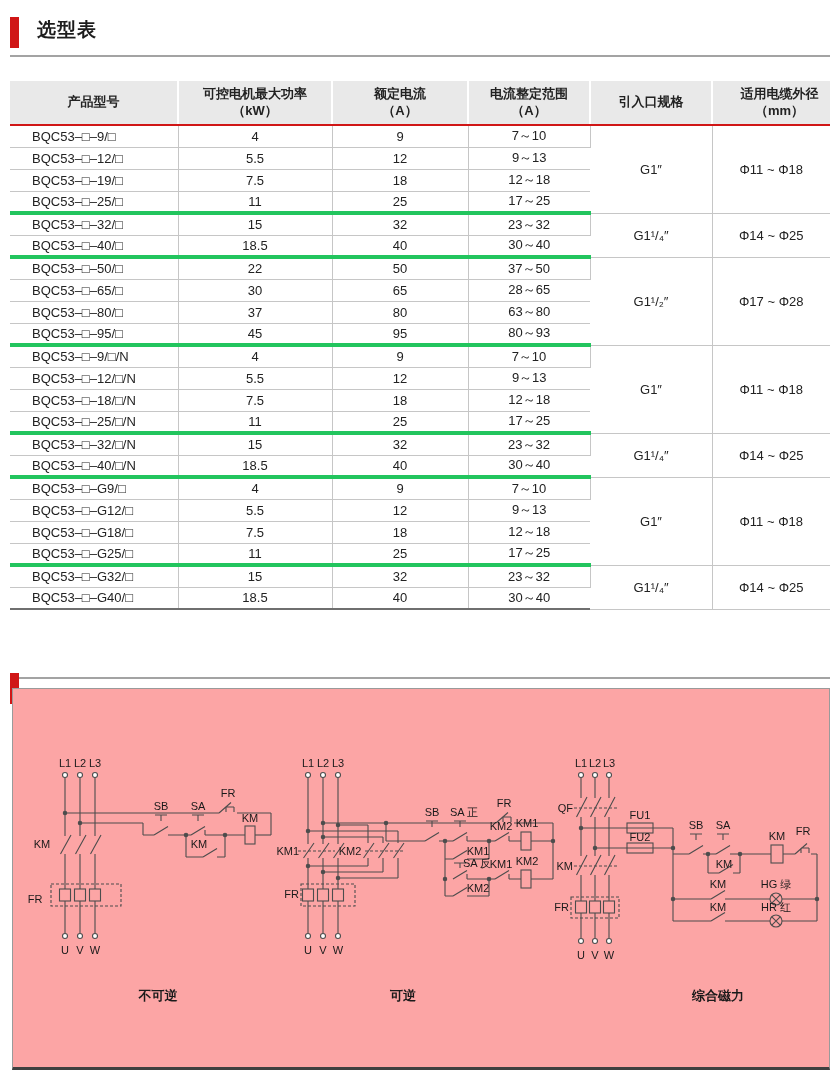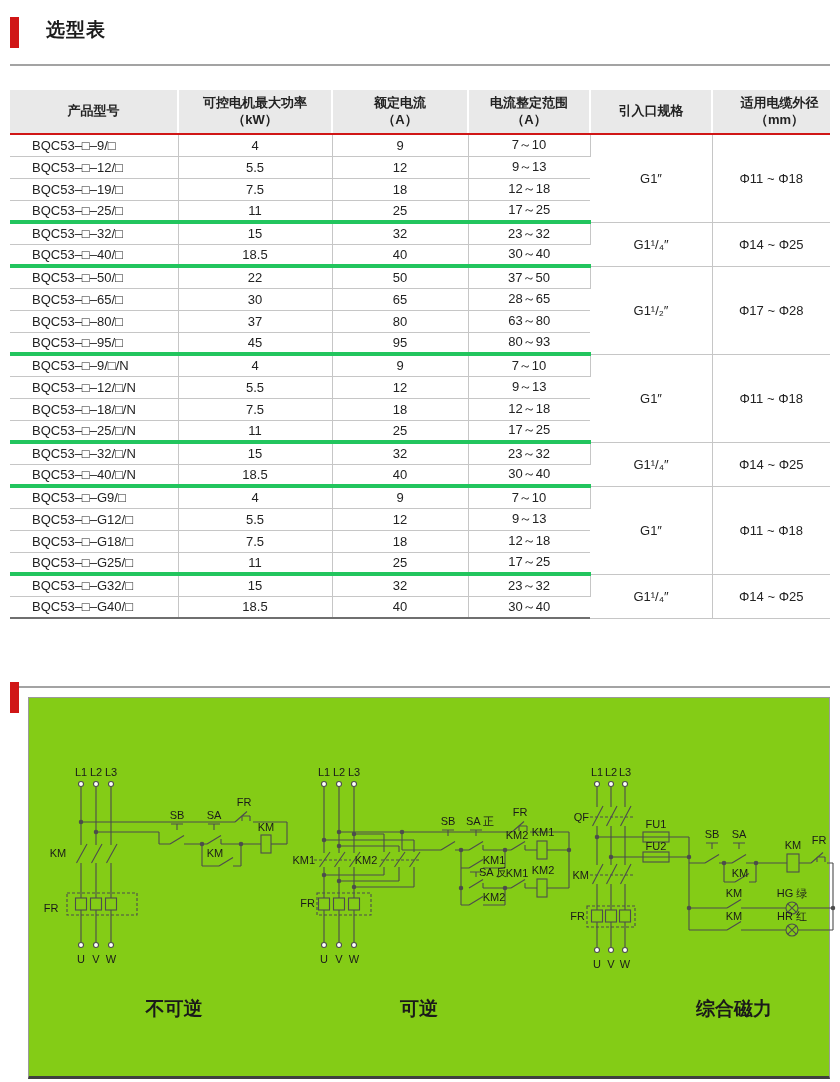--- a/index.html
+++ b/index.html
@@ -1,33 +1,33 @@
 <!DOCTYPE html>
 <html><head>
 <meta charset="utf-8">
 <style>
   html,body{margin:0;padding:0;background:#fff;}
   body{width:840px;height:1082px;overflow:hidden;font-family:"Liberation Sans","DejaVu Sans",sans-serif;color:#222;}
   .sec-head{position:relative;margin:16px 10px 0 10px;padding:0 0 5px 20px;border-bottom:2px solid #a3a3a3;}
   .sec-head .bar{position:absolute;left:0;top:1px;width:9px;height:31px;background:#d01616;}
-  .sec-head h2{margin:16px;font-size:19px;font-weight:bold;color:#1c1c1c;line-height:27px;letter-spacing:1px;}
+  .sec-head h2{margin:7px;font-size:19px;font-weight:bold;color:#1c1c1c;line-height:27px;letter-spacing:1px;}
   table{border-collapse:collapse;table-layout:fixed;width:820px;margin:24px 0 0 10px;font-size:13px;color:#222;}
   thead th{background:#e9e9e9;font-weight:bold;height:43px;padding:0;border-right:2px solid #fff;border-bottom:2px solid #d01616;line-height:1.3;font-size:13px;color:#222;}
   thead th:last-child{border-right:none;padding-left:16px;}
   tbody tr{height:22px;}
   tbody td{padding:0;text-align:center;border-bottom:1px solid #c6c6c6;border-right:1px solid #c6c6c6;}
   tbody td:last-child{border-right:none;}
   td.model{text-align:left;padding-left:22px;}
   tr.gend td{border-bottom:4px solid #22c55e;}
   tbody tr:last-child td{border-bottom:2px solid #6f6f6f;}
   .sec-head.second{margin-top:62px;}
-  .diagram-box{position:relative;margin:9px 10px 0 28px;height:378px;border:1px solid #9a9a9a;border-bottom:3px solid #3f3f3f;background:#84cc16;}
+  .diagram-box{position:relative;margin:9px 10px 0 12px;height:378px;border:1px solid #9a9a9a;border-bottom:3px solid #3f3f3f;background:#fca5a5;}
   .diagram-box svg{position:absolute;overflow:visible;}
   .diagram-box svg text{fill:#1a1a1a;stroke:none;font-size:11px;font-family:"Liberation Sans","DejaVu Sans",sans-serif;}
-  .cap{position:absolute;top:298px;width:120px;text-align:center;font-size:19px;font-weight:bold;color:#1a1a1a;}
+  .cap{position:absolute;top:298px;width:120px;text-align:center;font-size:13px;font-weight:bold;color:#1a1a1a;}
   #cap1{left:85px;} #cap2{left:330px;} #cap3{left:645px;}
 </style>
 </head>
 <body>
 
 <div class="page">
 
   <div class="sec-head">
     <span class="bar"></span>
     <h2>选型表</h2>

